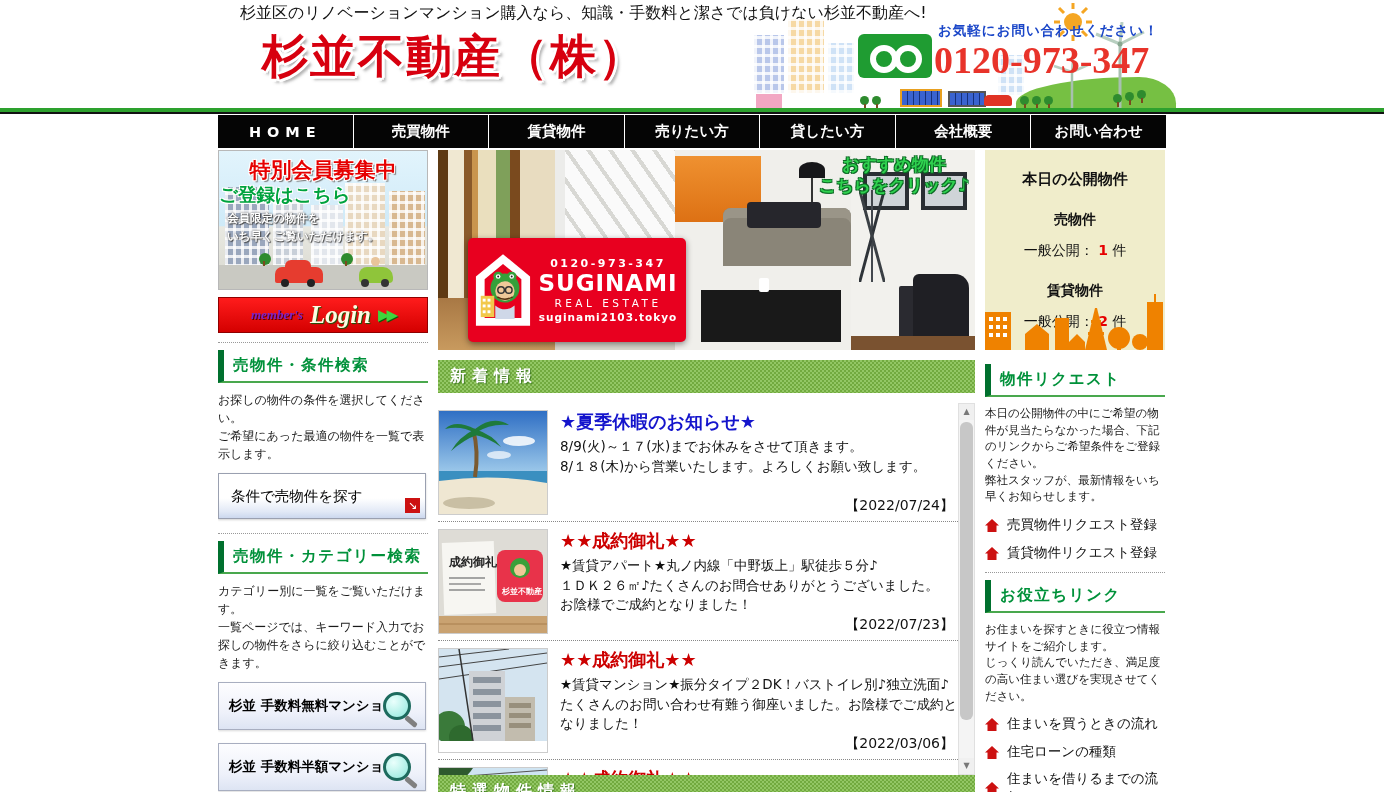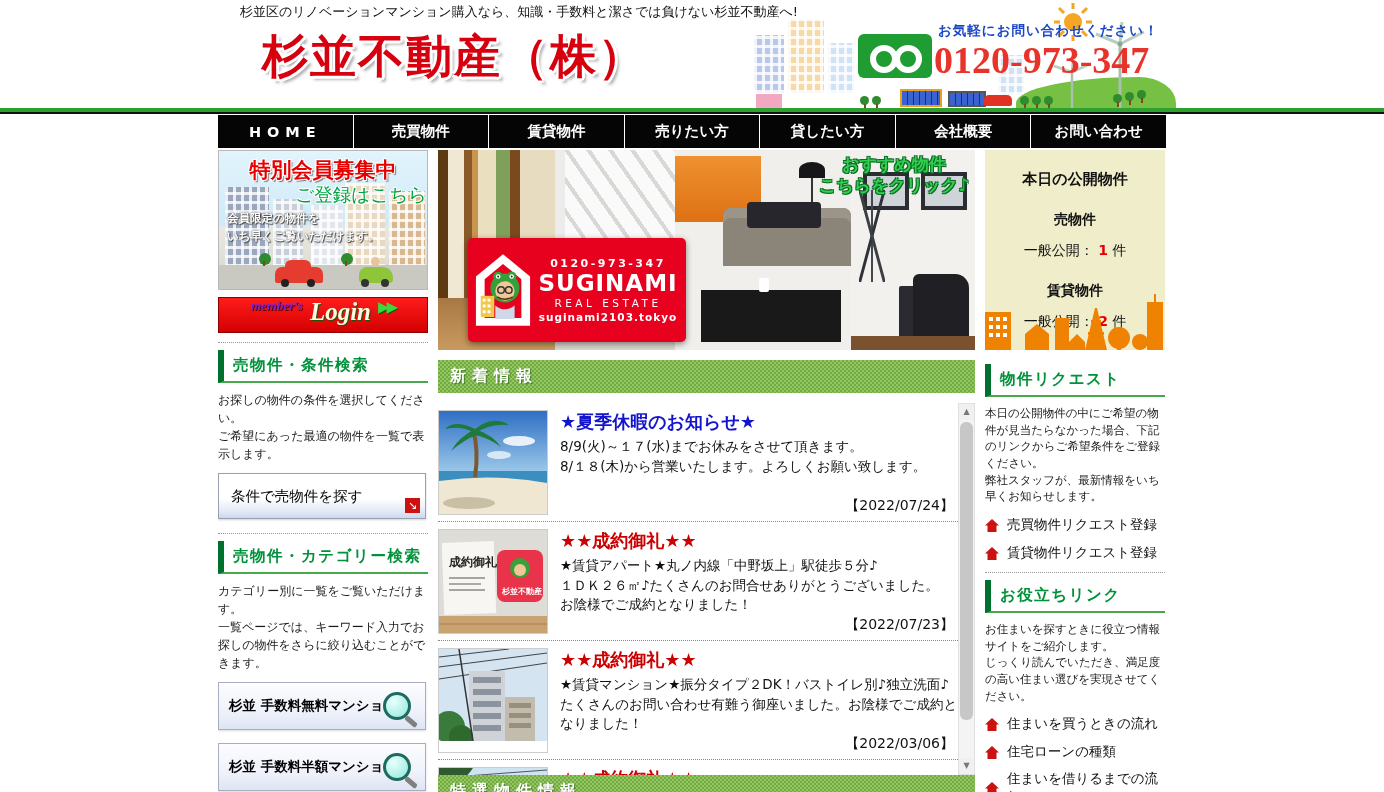--- a/index.html
+++ b/index.html
@@ -1,20 +1,20 @@
 <!DOCTYPE html>
 <html><head>
 <meta charset="utf-8">
 <style>
   html,body{margin:0;padding:0;}
   body{width:1384px;height:792px;background:#fff;font-family:"DejaVu Sans","Liberation Sans",sans-serif;}
   .page{position:relative;width:1384px;height:792px;overflow:hidden;background:#fff;}
 
   
-  .tagline{position:absolute;left:240px;top:3px;font-size:13px;color:#111;}
+  .tagline{position:absolute;left:240px;top:3px;font-size:16px;color:#111;}
   .logo{position:absolute;left:262px;top:26px;font-size:46px;font-weight:bold;color:#d7000f;letter-spacing:2px;
     text-shadow:-2px -2px 0 #fff,2px -2px 0 #fff,-2px 2px 0 #fff,2px 2px 0 #fff,0 3px 0 #fff,3px 0 0 #fff,4px 4px 3px rgba(110,110,110,.55);}
   .header-illust{position:absolute;left:752px;top:14px;width:416px;height:95px;}
   .hb{position:absolute;}
   .bwin{background-image:repeating-linear-gradient(0deg,rgba(255,255,255,.8) 0 3px,transparent 3px 9px),repeating-linear-gradient(90deg,rgba(255,255,255,.8) 0 3px,transparent 3px 8px);}
   .hill{position:absolute;right:-8px;bottom:-2px;width:160px;height:34px;background:#76c043;border-radius:100% 30% 0 0/100% 100% 0 0;}
   .freedial{position:absolute;left:106px;top:20px;width:74px;height:44px;background:#1f9c32;border-radius:6px;}
   .contact-note{position:absolute;left:186px;top:8px;font-size:13.5px;font-weight:bold;color:#1a46c8;letter-spacing:1px;white-space:nowrap;}
   .phone-number{position:absolute;left:182px;top:24px;font-family:"Liberation Serif",serif;font-weight:bold;font-size:38px;color:#e8332a;white-space:nowrap;}
   .tree{position:absolute;width:9px;height:9px;border-radius:50%;background:#2e8b2e;}
@@ -34,25 +34,25 @@
   .bb{position:absolute;}
   .banner-road{position:absolute;left:0;bottom:0;width:100%;height:24px;background:#c9c9c2;}
   .banner-car{position:absolute;left:56px;bottom:6px;width:48px;height:16px;background:#e63c2f;border-radius:7px 7px 2px 2px;}
   .banner-car::before{content:"";position:absolute;left:10px;top:-7px;width:26px;height:10px;background:#e63c2f;border-radius:6px 6px 0 0;}
   .banner-car::after{content:"";position:absolute;left:6px;bottom:-4px;width:8px;height:8px;background:#222;border-radius:50%;box-shadow:26px 0 0 #222;}
   .scooter{position:absolute;right:34px;bottom:6px;width:34px;height:16px;background:#8fc53a;border-radius:8px 10px 4px 4px;}
   .scooter::after{content:"";position:absolute;left:2px;bottom:-4px;width:8px;height:8px;background:#333;border-radius:50%;box-shadow:20px 0 0 #333;}
   .scooter::before{content:"";position:absolute;left:12px;top:-10px;width:9px;height:9px;background:#e8c49a;border-radius:50%;}
   .banner-t1{position:absolute;top:5px;width:100%;text-align:center;font-size:21px;font-weight:bold;color:#e60000;
     text-shadow:-1px -1px 0 #fff,1px -1px 0 #fff,-1px 1px 0 #fff,1px 1px 0 #fff,2px 2px 1px #777;}
-  .banner-t2{position:absolute;top:31px;width:100%;text-align:right;font-size:18.5px;font-weight:normal;color:#00a33e;
+  .banner-t2{position:absolute;top:31px;width:100%;text-align:left;font-size:18.5px;font-weight:bold;color:#00a33e;
     text-shadow:-1px -1px 0 #fff,1px -1px 0 #fff,-1px 1px 0 #fff,1px 1px 0 #fff;}
   .banner-t3{position:absolute;top:58px;left:8px;font-size:11.5px;font-weight:bold;color:#fff;line-height:1.6;white-space:pre-line;text-shadow:1px 1px 1px #444,0 0 2px #444;}
   .login-btn{position:relative;margin-top:7px;width:208px;height:34px;background:linear-gradient(#ff1c1c,#d40000);border:1px solid #8f0000;
-    display:flex;align-items:flex-start;justify-content:center;gap:7px;cursor:pointer;}
+    display:flex;align-items:center;justify-content:center;gap:7px;cursor:pointer;}
   .login-pre{font-family:"Liberation Serif",serif;font-style:italic;font-weight:bold;font-size:13px;color:#7a23c9;text-shadow:1px 1px 0 #5a0000;}
   .login-main{font-family:"Liberation Serif",serif;font-style:italic;font-weight:bold;font-size:25px;color:#fdfce2;text-shadow:1px 1px 1px #0a5a0a;}
   .login-arrows{color:#3ed63e;font-size:15px;letter-spacing:-3px;text-shadow:1px 1px 0 #0a5a0a;}
   .dotted-div{border-top:1px dotted #999;margin:9px 0 7px;}
   .sec-h{border-left:6px solid #00702e;border-bottom:2px solid #49a84d;color:#00913a;font-weight:bold;font-size:15.5px;letter-spacing:1.5px;padding:5px 0 5px 9px;}
   .sec-p{font-size:12px;color:#1a1a1a;line-height:1.5;margin:8px 0 10px;white-space:pre-line;}
   .big-btn{position:relative;width:208px;height:46px;border:1px solid #9aa0b0;box-shadow:0 1px 2px rgba(0,0,0,.18);
     background:linear-gradient(180deg,#fff 0%,#fff 55%,#e2e9f6 85%,#ccd8ee 100%);
     display:flex;align-items:center;padding-left:12px;box-sizing:border-box;font-weight:normal;font-size:14.5px;cursor:pointer;}
   .diag-badge{position:absolute;right:5px;bottom:5px;width:15px;height:15px;background:#cc1111;color:#fff;font-size:11px;line-height:15px;text-align:center;}

